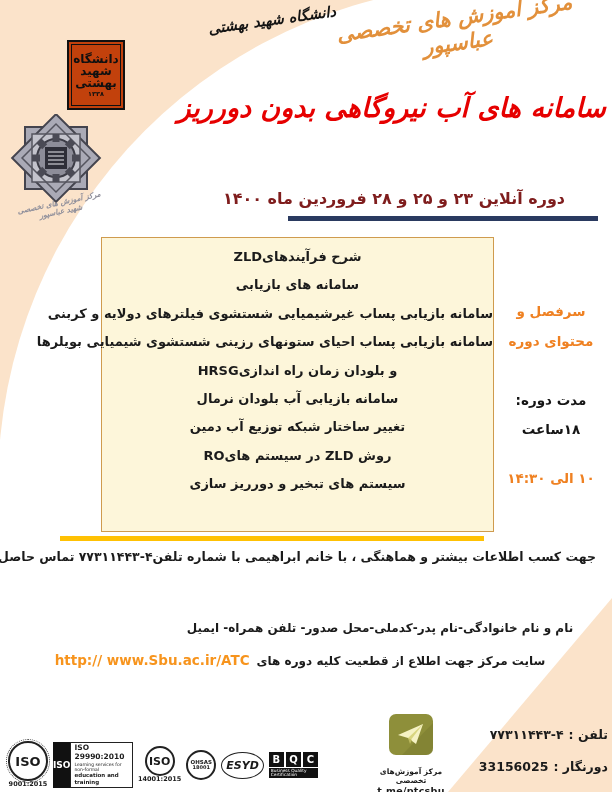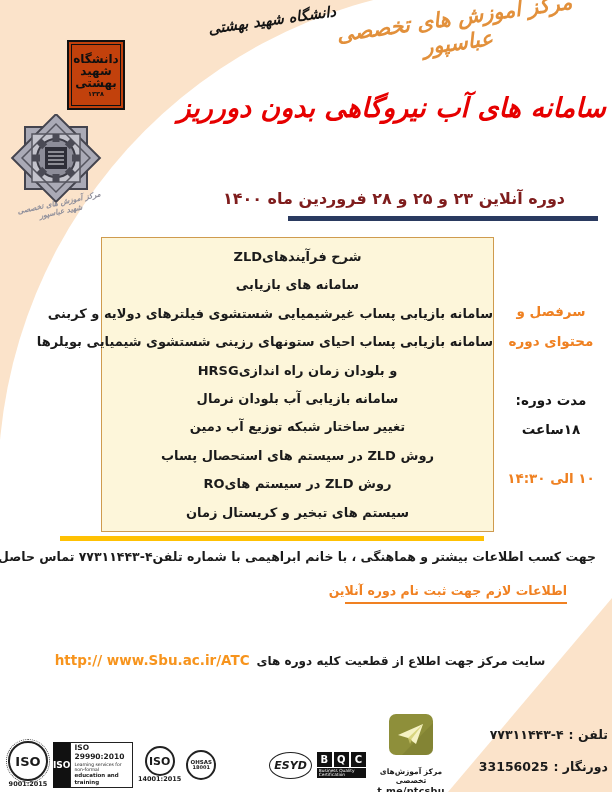--- a/index.html
+++ b/index.html
@@ -121,21 +121,21 @@
             font-size:9px;font-weight:bold;}
   .b2-panel{border:1.5px solid #222;padding:1px 3px;background:#fff;display:flex;flex-direction:column;justify-content:center;}
   .b2-l1{font-size:7.5px;font-weight:bold;line-height:1.15;}
   .b2-l2{font-size:4.5px;line-height:1.2;}
   .b2-l3{font-size:5.5px;font-weight:bold;line-height:1.2;}
   .b-small-circle{
     width:30px;height:30px;border-radius:50%;border:2px solid #222;background:#fff;
     display:flex;flex-direction:column;align-items:center;justify-content:center;box-sizing:border-box;
   }
   .esyd{font-size:11px;font-weight:bold;font-style:italic;border:1.5px solid #222;border-radius:50%;
-        padding:6px 4px;background:#fff;margin-left:48px;}
+        padding:6px 4px;background:#fff;}
   .bqc{display:flex;flex-direction:column;align-items:center;gap:1px;}
   .bqc-letters{display:flex;gap:2px;}
   .bqc-letter{width:15px;height:15px;background:#111;color:#fff;font-size:10px;font-weight:bold;
               display:flex;align-items:center;justify-content:center;}
   .bqc-bar{background:#111;color:#fff;font-size:4.3px;padding:1px 2px;line-height:1;}
 
   .telegram{left:372px;top:714px;width:78px;text-align:center;}
   .tg-caption{font-size:7.5px;font-weight:bold;direction:rtl;line-height:1.2;margin-top:11px;}
   .tg-handle{font-size:9.5px;font-weight:bold;letter-spacing:.3px;}
 
@@ -203,38 +203,37 @@
   <div class="abs navy-line"></div>
 
   <div class="abs content-box">
     <div class="topic">شرح فرآیندهایZLD</div>
     <div class="topic">سامانه های بازیابی</div>
     <div class="topic">سامانه بازیابی پساب غیرشیمیایی شستشوی فیلترهای دولایه و کربنی</div>
     <div class="topic">سامانه بازیابی پساب احیای ستونهای رزینی شستشوی شیمیایی بویلرها</div>
     <div class="topic">و بلودان زمان راه اندازیHRSG</div>
     <div class="topic">سامانه بازیابی آب بلودان نرمال</div>
     <div class="topic">تغییر ساختار شبکه توزیع آب دمین</div>
-    <div class="topic">روش ZLD در سیستم های استحصال پساب</div>
     <div class="topic">روش ZLD در سیستم هایRO</div>
-    <div class="topic">سیستم های تبخیر و کریستال زمان</div>
+    <div class="topic">سیستم های تبخیر و دورریز سازی</div>
   </div>
   <div class="abs gold-line"></div>
 
   <div class="abs side orange-txt" style="top:303px">سرفصل و</div>
   <div class="abs side orange-txt" style="top:333px">محتوای دوره</div>
   <div class="abs side black-txt" style="top:392px">مدت دوره:</div>
   <div class="abs side black-txt" style="top:421px">۱۸ساعت</div>
   <div class="abs side orange-txt" style="top:470px">۱۰ الی ۱۴:۳۰</div>
 
   <div class="abs info-line">
     <span>جهت کسب اطلاعات بیشتر و هماهنگی ، با خانم ابراهیمی با شماره تلفن</span><span class="num">۷۷۳۱۱۴۴۳-۴</span>
     <span>تماس حاصل نمایید.</span>
   </div>
 
-  <div class="abs reg-heading">اطلاعات لازم جهت ثبت نام دوره آنلاین</div>
+  <div class="abs reg-fields">نام و نام خانوادگی-نام پدر-کدملی-محل صدور- تلفن همراه- ایمیل</div>
   <div class="abs site-line">
     <span>سایت مرکز جهت اطلاع از قطعیت کلیه دوره های</span>
     <span class="site-url">http:// www.Sbu.ac.ir/ATC</span>
   </div>
 
   <div class="abs badges-row">
     <div class="badge">
       <div class="b-circle">
         <span class="b-iso">ISO</span>
       </div>

